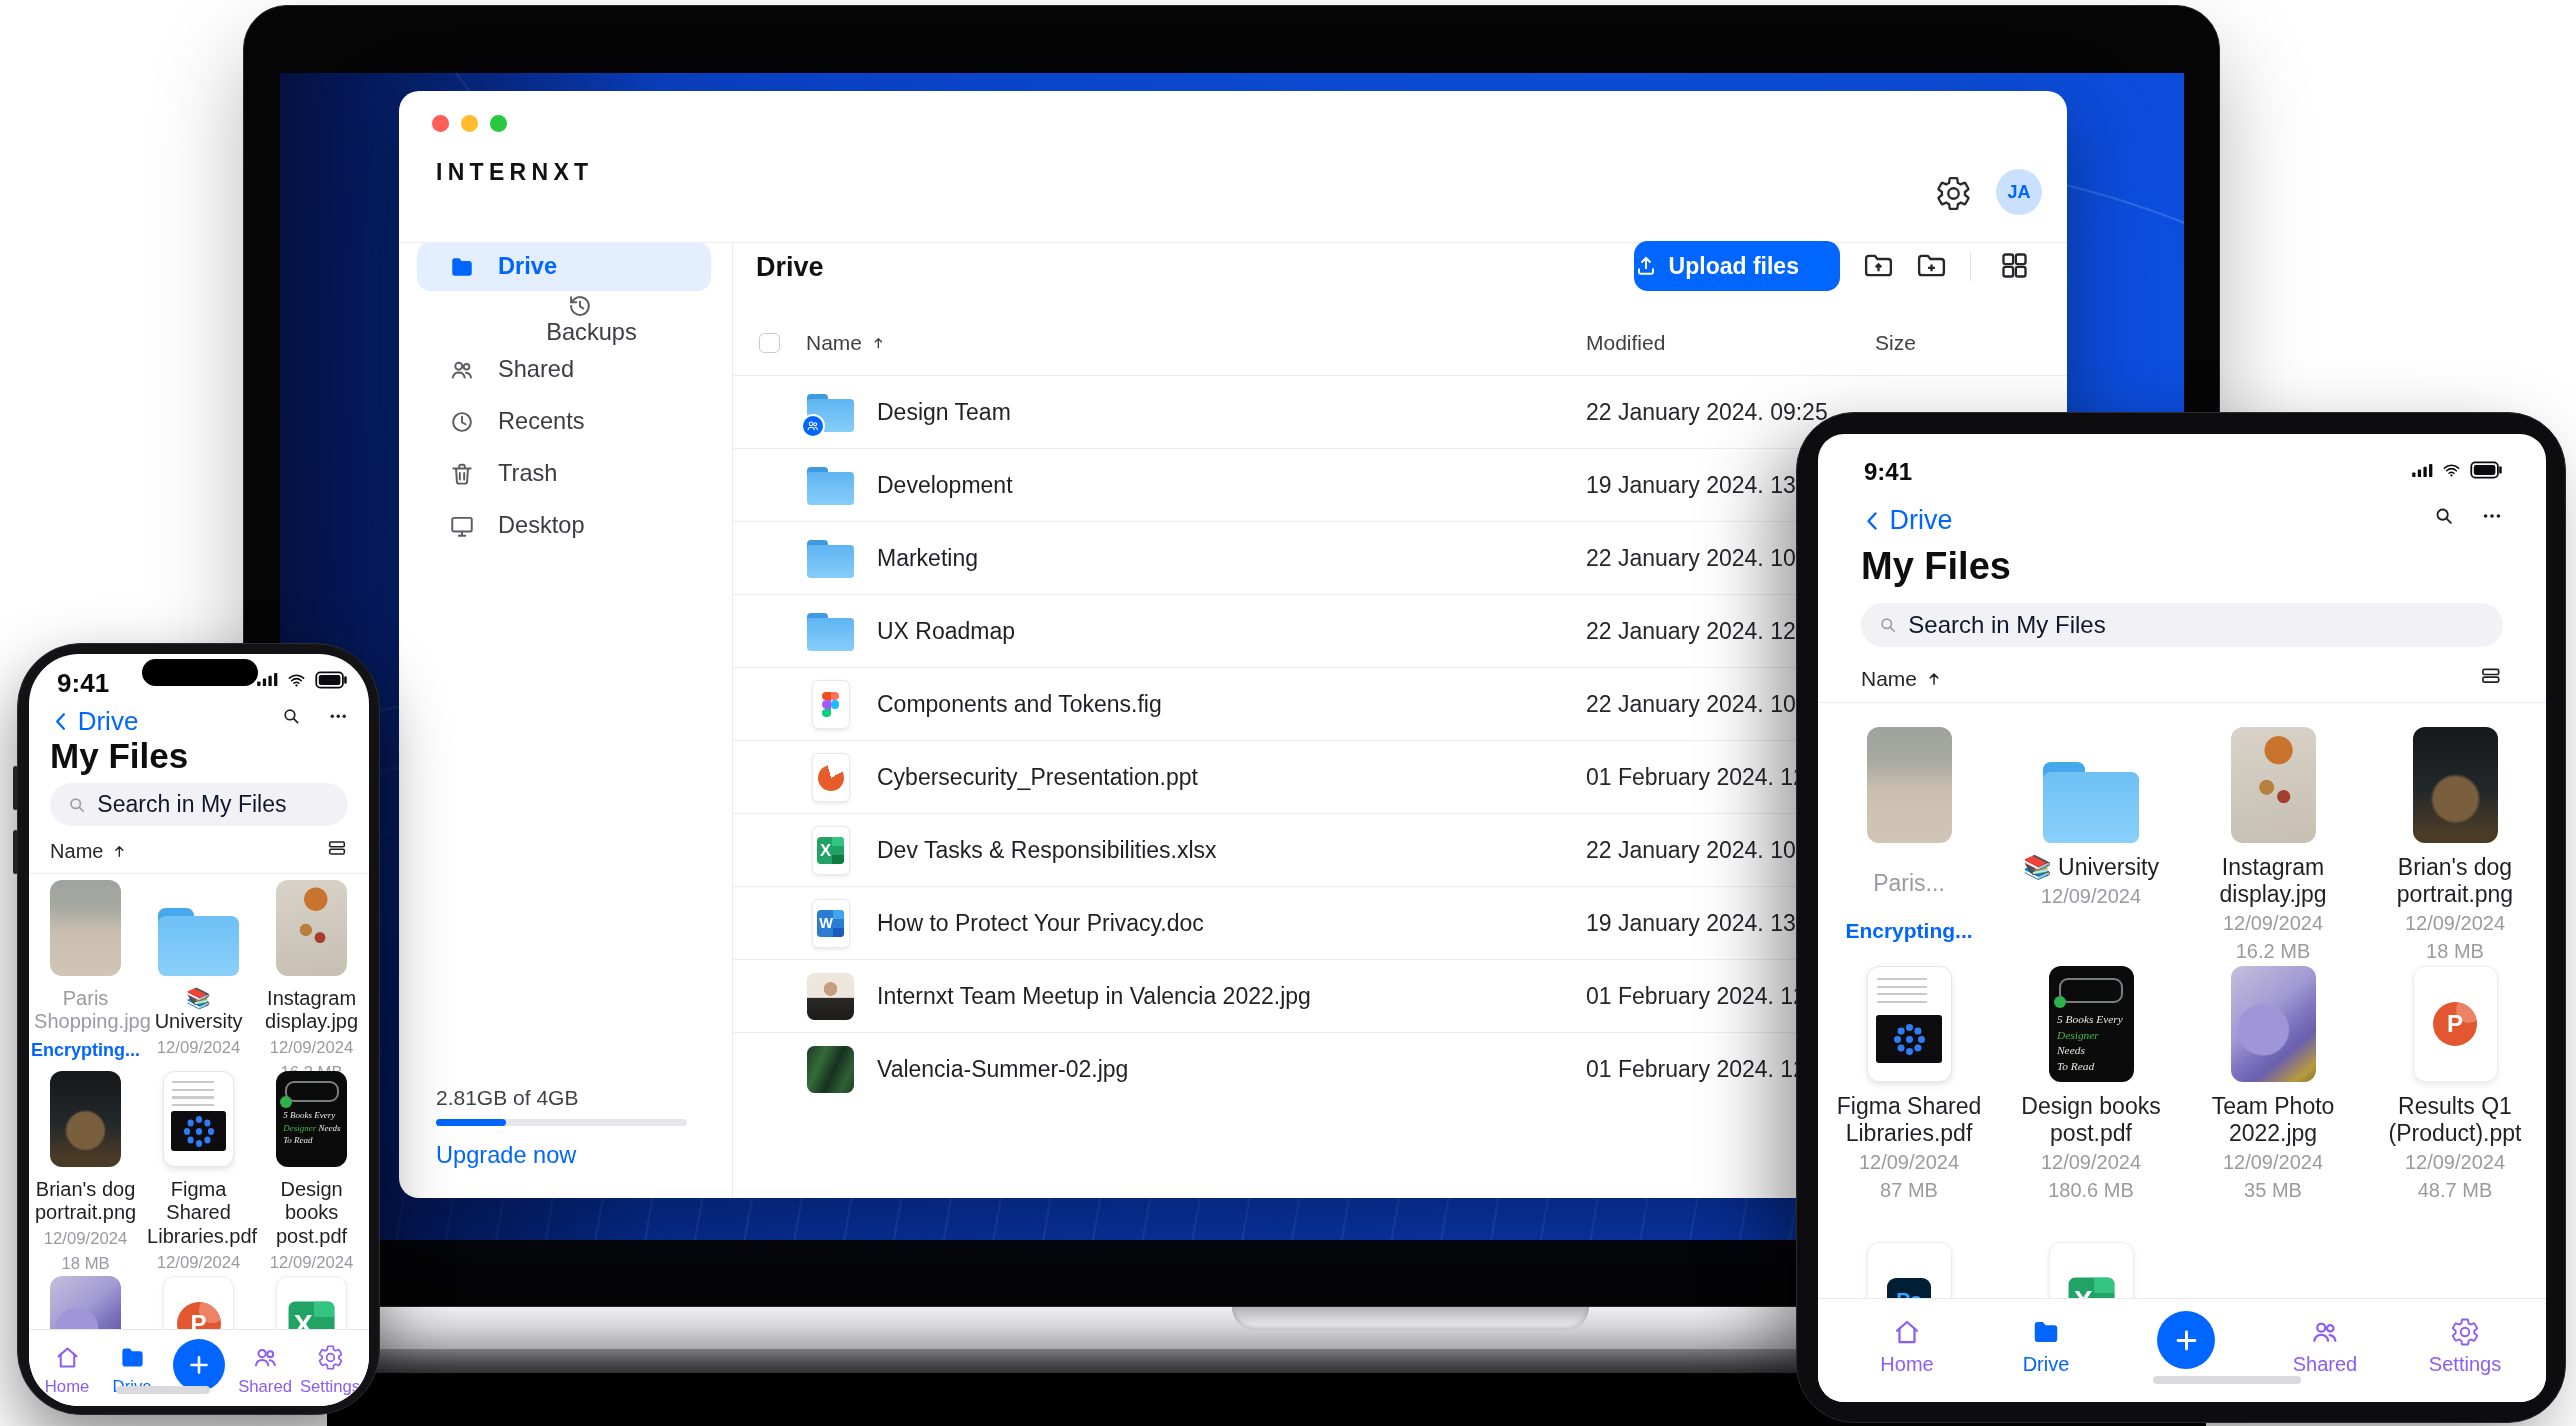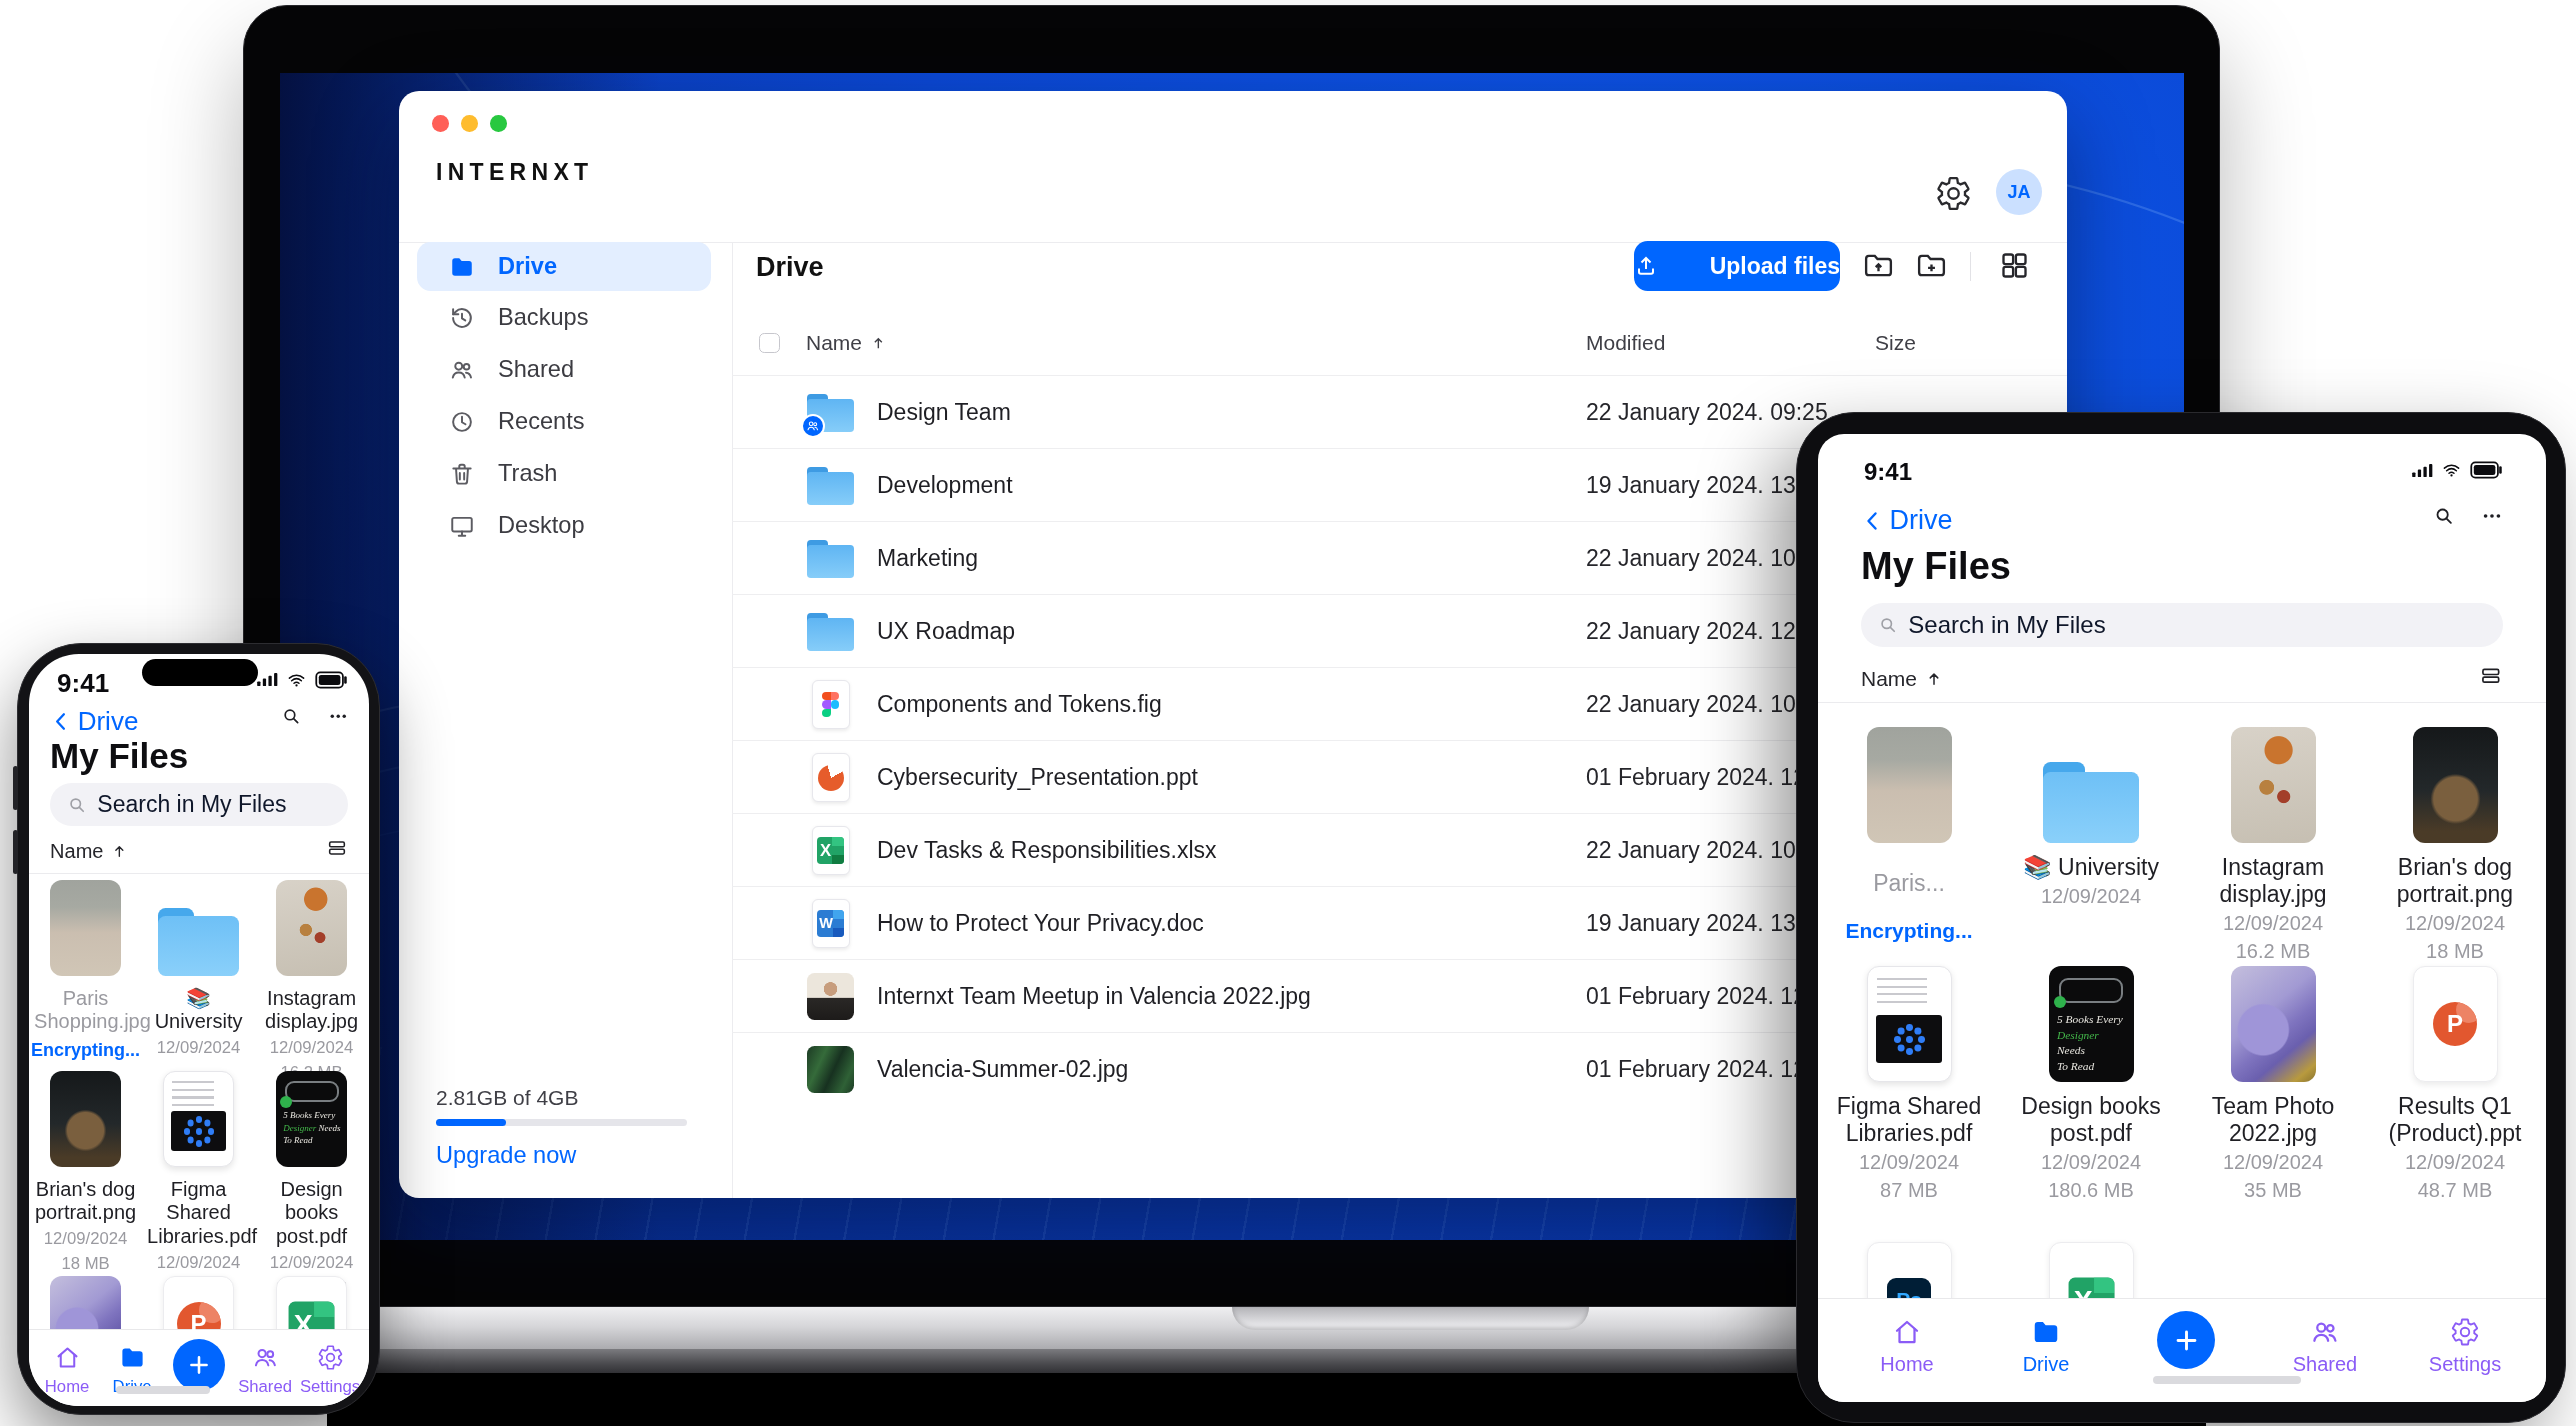--- a/index.html
+++ b/index.html
@@ -48,21 +48,21 @@
   .snav-item.active{background:#e3eeff;color:#0066ff;font-weight:600;}
   .snav-item .ic{width:26px;height:26px;display:flex;align-items:center;justify-content:center;color:#5c5c62;}
   .snav-item.active .ic{color:#0066ff;}
   .storage-usage{left:37px;top:995px;font-size:21px;color:#3f3f46;}
   .storage-bar{left:37px;top:1028px;width:251px;height:6.8px;border-radius:3.8px;background:#e5e5ea;}
   .storage-fill{height:6.8px;border-radius:3.8px;background:#0066ff;}
   .upgrade{left:37px;top:1051px;font-size:23.6px;color:#0066ff;font-weight:500;}
 
   .ctitle{left:357px;top:161px;font-size:27px;font-weight:600;color:#111;}
   .upload-btn{left:1235px;top:150px;width:206px;height:50px;background:#0066ff;border-radius:13.7px;color:#fff;
-      display:flex;align-items:center;justify-content:space-between;gap:10.6px;font-size:23px;font-weight:600;}
+      display:flex;align-items:center;justify-content:flex-start;gap:10.6px;font-size:23px;font-weight:600;}
   .tool-ic{top:158px;width:33px;height:33px;color:#26262b;}
   .tool-div{left:1571px;top:161px;width:0.8px;height:29px;background:#e2e2e6;}
   .thead{left:333px;top:228px;width:1335px;height:55px;color:#3f3f46;font-size:21px;}
   .checkbox{left:27px;top:13.7px;width:20.5px;height:20.5px;border:1.5px solid #c7c7cd;border-radius:5.3px;background:#fff;}
   .th-name{left:74px;top:12px;display:flex;gap:7.6px;align-items:center;}
   .th-mod{left:854px;top:12px;} .th-size{left:1143px;top:12px;}
   .rows{left:333px;top:284px;width:1335px;}
   .frow{position:relative;height:73px;border-top:0.8px solid #eeeef0;}
   .frow .ricon{position:absolute;left:74px;top:12px;width:49px;height:49px;display:flex;align-items:center;justify-content:center;}
   .frow .fname{position:absolute;left:145px;top:23px;font-size:23px;color:#1f1f24;}
@@ -211,21 +211,21 @@
 
     <div class="abs snav" id="sidebarNav">
         <div class="snav-item active" style="top: 0px;">
           <div class="ic">
             <svg width="100%" height="100%" viewBox="0 0 24 24">
               <path d="M3 6.5A2.5 2.5 0 0 1 5.5 4h4l2.2 2.5h6.8A2.5 2.5 0 0 1 21 9v8.5a2.5 2.5 0 0 1-2.5 2.5h-13A2.5 2.5 0 0 1 3 17.5z" fill="currentColor"></path>
             </svg>
           </div>
           <div class="lbl">Drive</div>
         </div>
-        <div class="snav-item" style="top: 51px;">
+        <div class="snav-item" style="top: 51px; flex-direction: column;">
           <div class="ic">
             <svg width="100%" height="100%" viewBox="0 0 24 24" fill="none" stroke="currentColor" stroke-width="1.8" stroke-linecap="round" stroke-linejoin="round">
               <path d="M3.8 12a8.2 8.2 0 1 0 2.4-5.8L3.8 8.6"></path>
               <path d="M3.8 3.8v4.8h4.8"></path>
               <path d="M12 8v4.4l3 1.8"></path>
             </svg>
           </div>
           <div class="lbl">Backups</div>
         </div>
         <div class="snav-item" style="top: 103px;">

